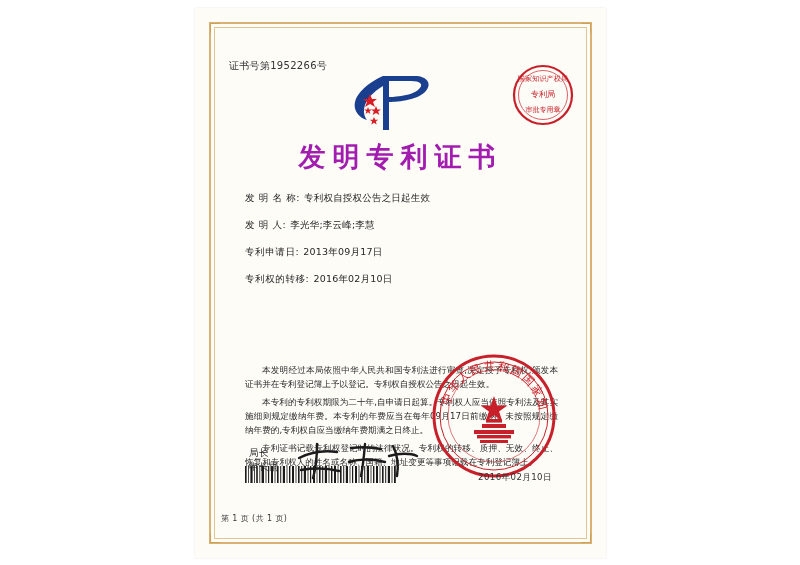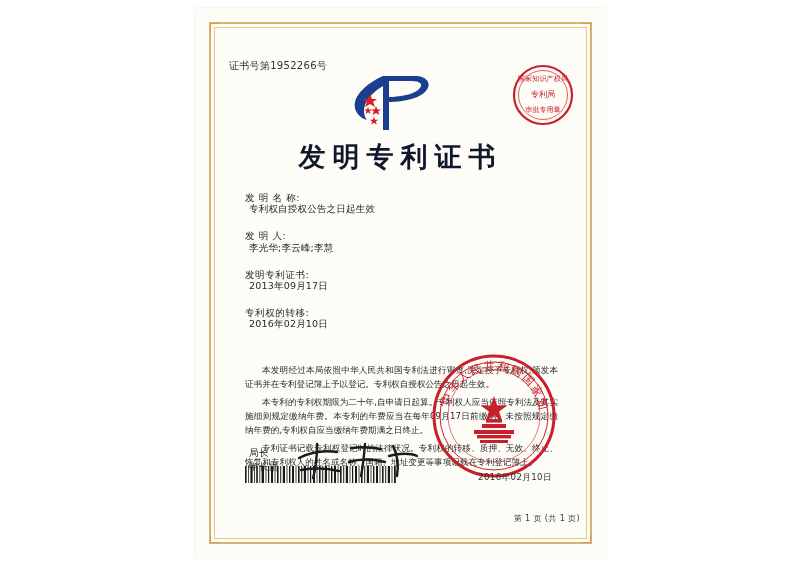--- a/index.html
+++ b/index.html
@@ -105,40 +105,39 @@
   
   #title {
     position: absolute;
     left: 0;
     right: 0;
     top: 105px;
     text-align: center;
     font-size: 27px;
     font-weight: bold;
     letter-spacing: 7px;
-    color: #0f172a;
+    color: #a21caf;
     font-family: "DejaVu Sans", "Liberation Sans", sans-serif;
   }
 
   
   #fields {
     position: absolute;
     left: 24px;
     right: 20px;
     top: 158px;
   }
   .field-row {
     display: flex;
-    align-items: flex-start;
+    align-items: flex-end;
     font-size: 9.5px;
     line-height: 1.2;
     margin-bottom: 15.5px;
     color: #262626;
     white-space: nowrap;
-    flex-direction: column;
   }
   .field-label {
     flex: 0 0 auto;
     letter-spacing: 0.6px;
   }
   .field-value {
     margin-left: 4px;
     letter-spacing: 0.2px;
   }
 
@@ -204,21 +203,21 @@
     color: #2f2f2f;
     letter-spacing: 0.4px;
   }
 
   
   #footer {
     position: absolute;
     left: 0;
     right: 0;
     bottom: 8px;
-    text-align: right;
+    text-align: left;
     font-size: 8px;
     color: #3a3a3a;
     letter-spacing: 0.4px;
   }
 </style>
 </head>
 <body>
 
 <div id="page">
   <div id="sheet">
@@ -259,21 +258,21 @@
       <div id="fields">
         <div class="field-row">
           <span class="field-label">发 明 名 称:</span>
           <span class="field-value">专利权自授权公告之日起生效</span>
         </div>
         <div class="field-row">
           <span class="field-label">发  明  人:</span>
           <span class="field-value">李光华;李云峰;李慧</span>
         </div>
         <div class="field-row">
-          <span class="field-label">发明专利证书:</span>
+          <span class="field-label">专利申请日:</span>
           <span class="field-value">2013年09月17日</span>
         </div>
         <div class="field-row">
           <span class="field-label">专利权的转移:</span>
           <span class="field-value">2016年02月10日</span>
         </div>
       </div>
 
       <div id="paragraphs">
         <p>本发明经过本局依照中华人民共和国专利法进行审查,决定授予专利权,颁发本证书并在专利登记簿上予以登记。专利权自授权公告之日起生效。</p>

